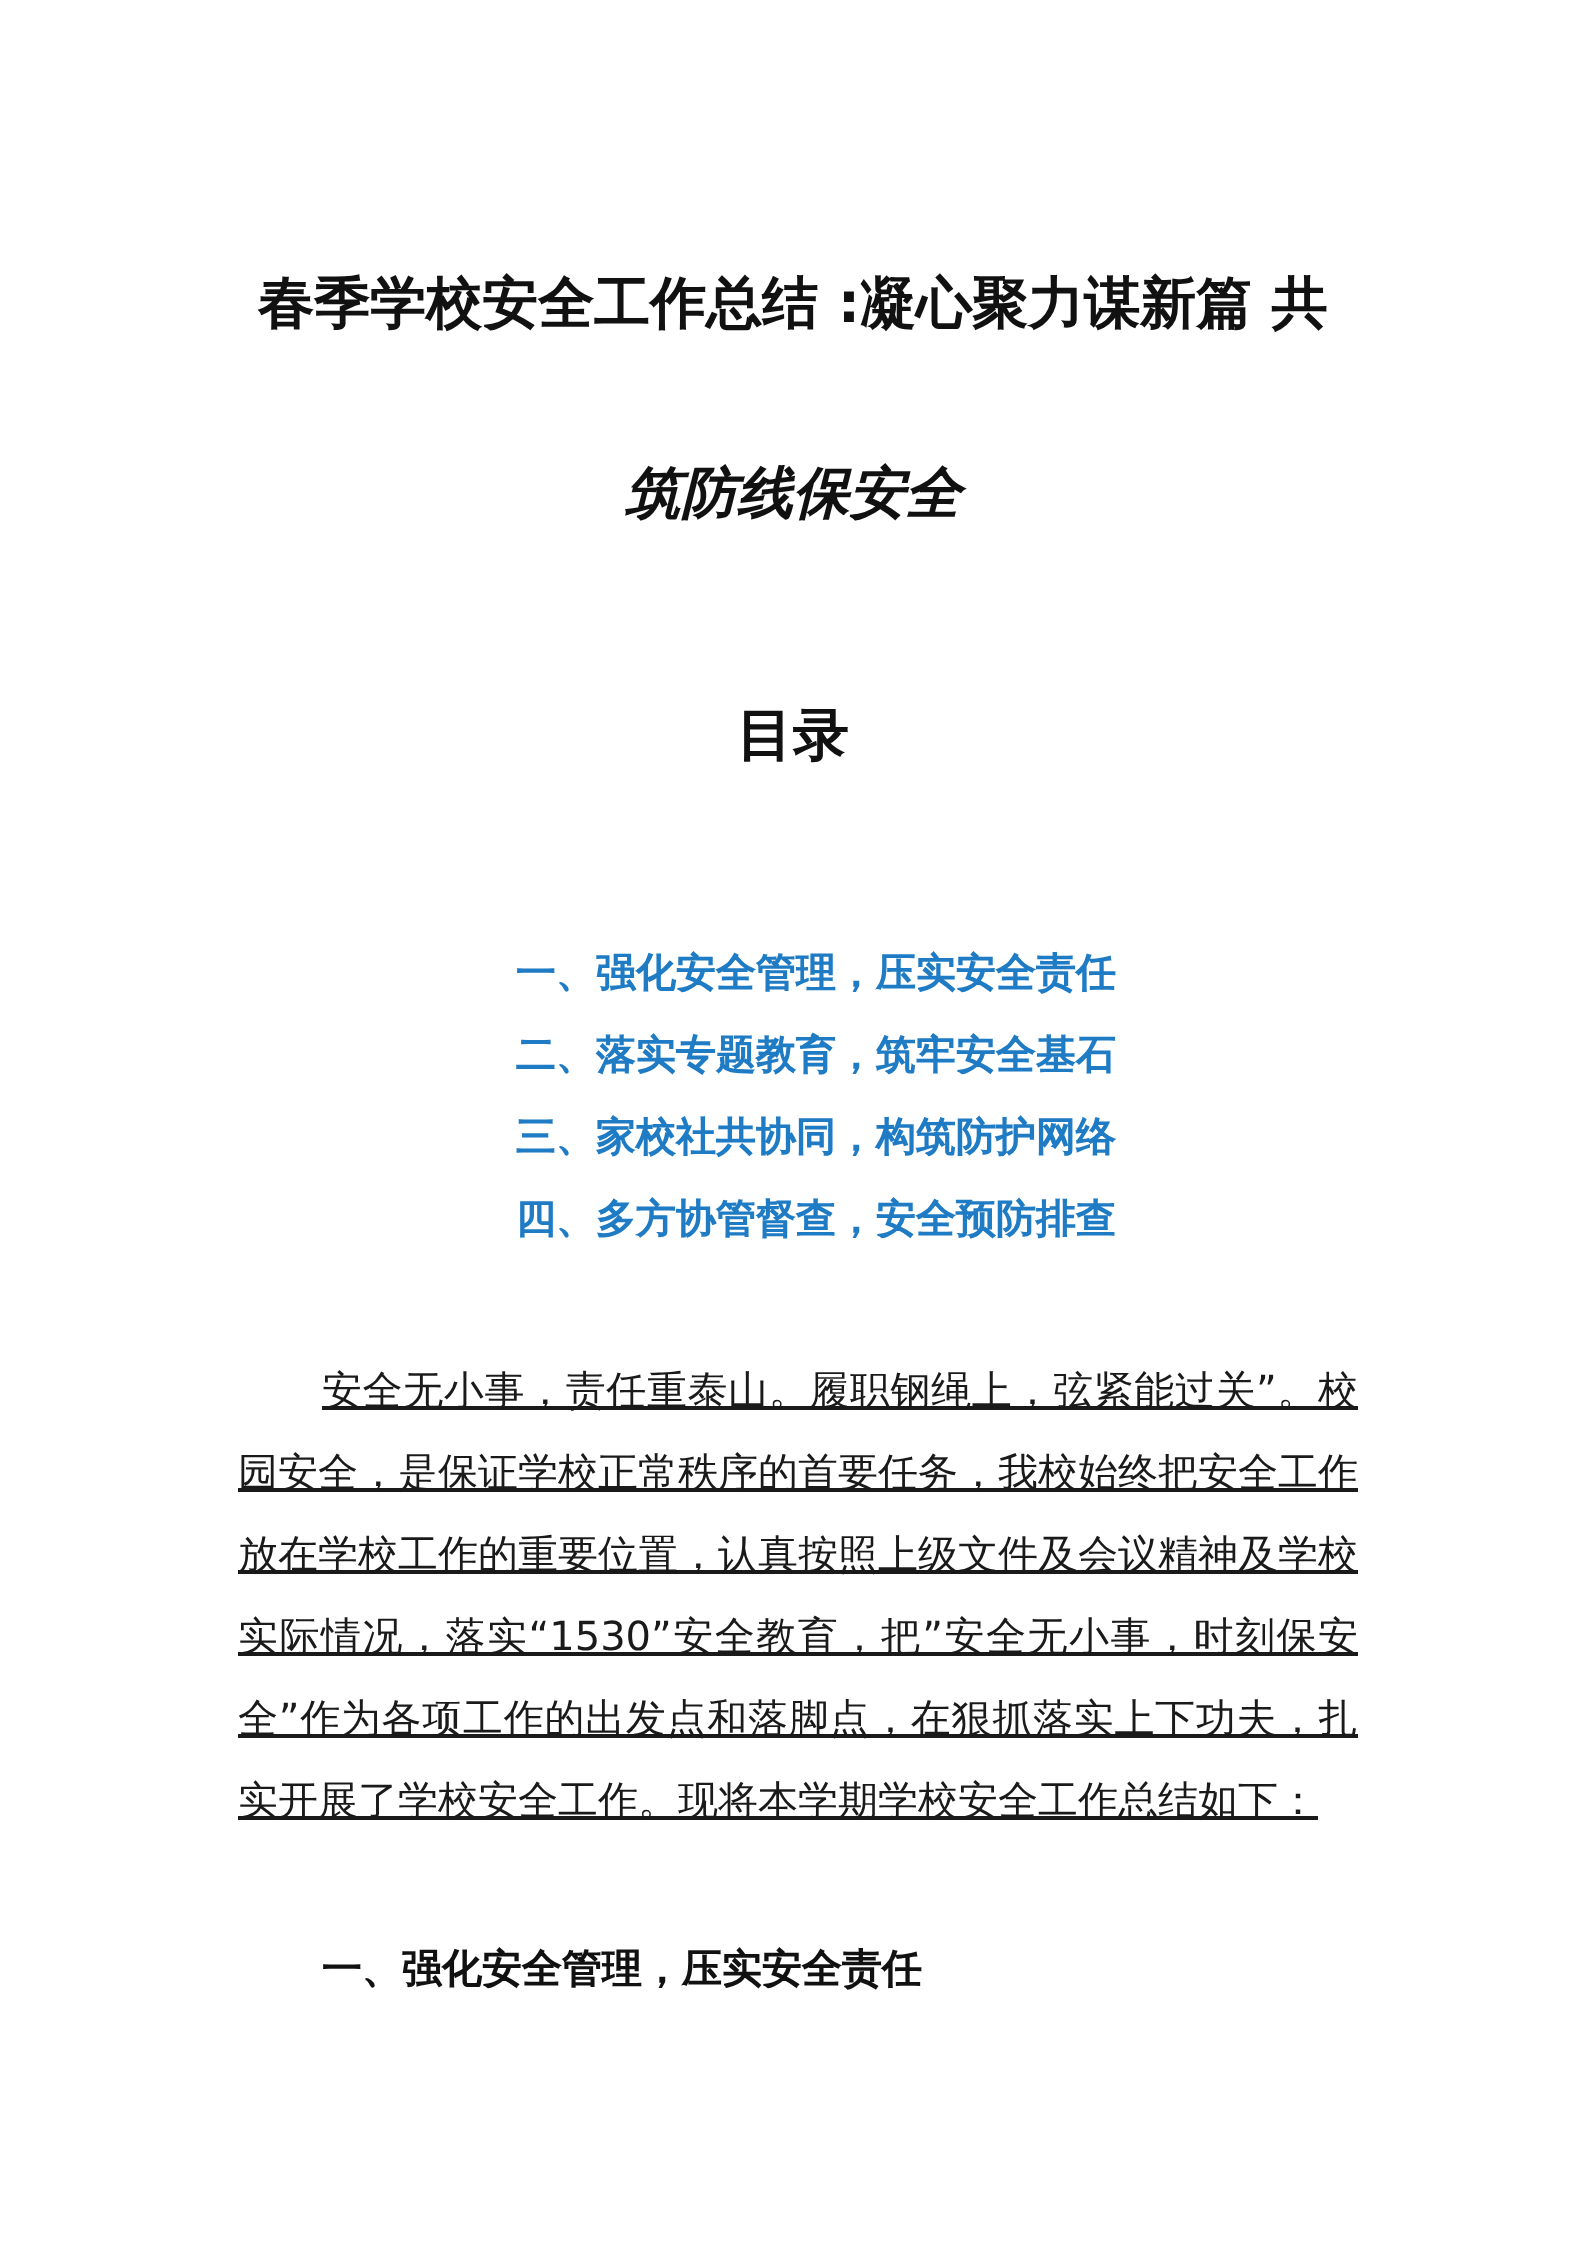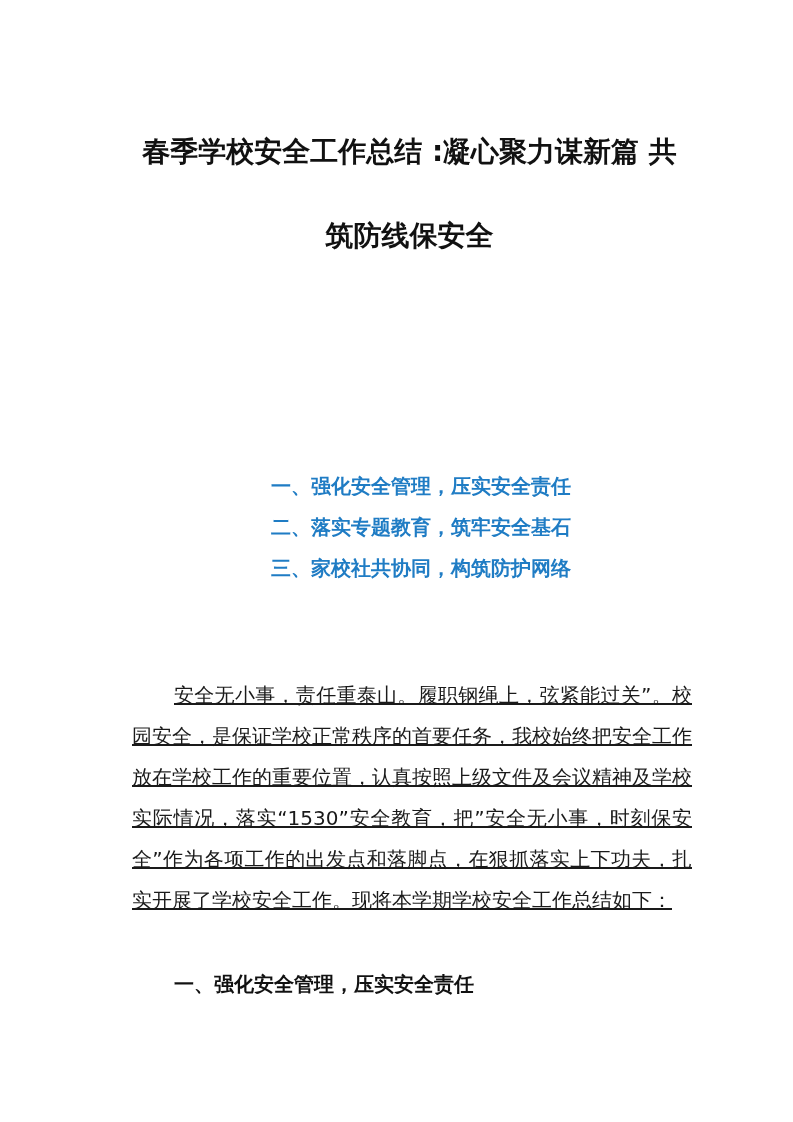--- a/index.html
+++ b/index.html
@@ -13,35 +13,34 @@
       position: relative;
       overflow: hidden;
       font-family: "DejaVu Sans", "Liberation Sans", sans-serif;
       color: #1a1a1a;
     }
     .page {
       position: absolute;
       left: 0; top: 0;
       width: 655px;
       height: 1122px;
-      margin-left: 13px;
     }
     .title-line {
       position: absolute;
       left: 0;
       width: 793px;
       text-align: center;
       font-weight: bold;
       font-size: 28px;
       letter-spacing: 0px;
       color: #111111;
       white-space: nowrap;
     }
     .title-line.l1 { top: 133px; }
-    .title-line.l2 { top: 217px; }
+    .title-line.l2 { top: 228px; font-style: italic; }
     .toc-heading {
       position: absolute;
       left: 0;
       width: 793px;
       top: 349px;
       text-align: center;
       font-weight: bold;
       font-size: 28px;
       color: #111111;
     }
@@ -89,25 +88,27 @@
     }
   </style>
 </head>
 <body>
 
 <div class="page">
 
   <div class="title-line l1">春季学校安全工作总结 :凝心聚力谋新篇 共</div>
   <div class="title-line l2">筑防线保安全</div>
 
+  <div class="toc-heading">目录</div>
 
   <nav class="toc">
     <a class="toc-item">一、强化安全管理，压实安全责任</a>
     <a class="toc-item">二、落实专题教育，筑牢安全基石</a>
     <a class="toc-item">三、家校社共协同，构筑防护网络</a>
+    <a class="toc-item">四、多方协管督查，安全预防排查</a>
   </nav>
 
   <div class="body-text">
     <p>安全无小事，责任重泰山。履职钢绳上，弦紧能过关”。校园安全，是保证学校正常秩序的首要任务，我校始终把安全工作放在学校工作的重要位置，认真按照上级文件及会议精神及学校实际情况，落实“1530”安全教育，把”安全无小事，时刻保安全”作为各项工作的出发点和落脚点，在狠抓落实上下功夫，扎实开展了学校安全工作。现将本学期学校安全工作总结如下：</p>
   </div>
 
   <div class="section-heading">一、强化安全管理，压实安全责任</div>
 
 </div>
 

